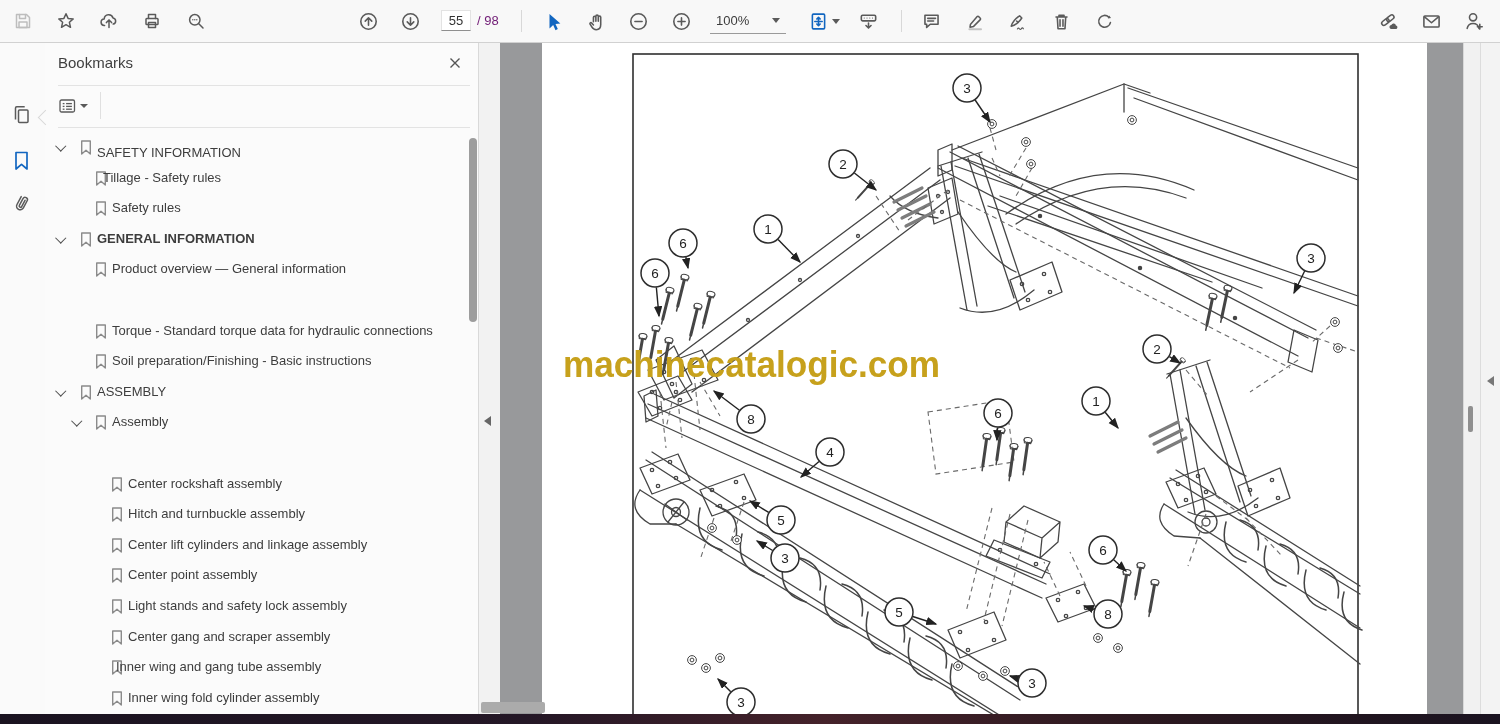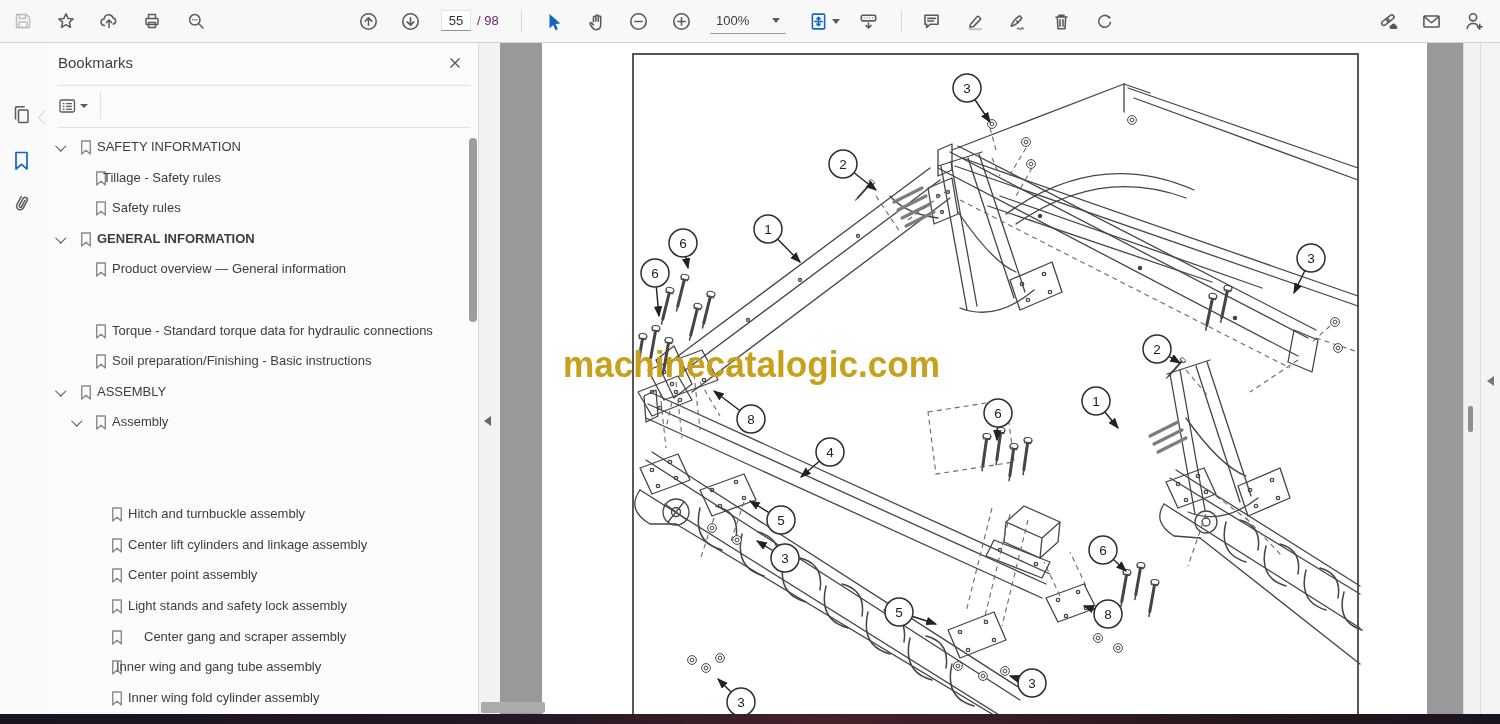--- a/index.html
+++ b/index.html
@@ -244,21 +244,21 @@
     <div class="caret" style="margin-left:3px;border-top-width:4px"></div>
   </div>
   <div id="opt-sep"></div>
   <div class="pdiv" style="top:85px"></div>
   <div id="bookmark-list">
       <div class="bm-row" style="top: 0px;">
         <div class="chev" style="left: 12px;"></div>
         <div class="bmicon" style="left: 35px;"><svg width="12" height="15" viewBox="0 0 12 15">
             <path d="M1.7,1 h8.6 v13 l-4.3,-3.7 L1.7,14 Z" fill="none" stroke="#8b8b8b" stroke-width="1.4" stroke-linejoin="round"></path>
           </svg></div>
-        <span class="bm-label" style="left: 52px;">SAFETY INFORMATION</span>
+        <span class="bm-label" style="left: 52px; margin-top: 6px;">SAFETY INFORMATION</span>
       </div>
       <div class="bm-row" style="top: 30.6px;">
         <div class="bmicon" style="left: 50px;"><svg width="12" height="15" viewBox="0 0 12 15">
             <path d="M1.7,1 h8.6 v13 l-4.3,-3.7 L1.7,14 Z" fill="none" stroke="#8b8b8b" stroke-width="1.4" stroke-linejoin="round"></path>
           </svg></div>
         <span class="bm-label" style="left: 58px;">Tillage - Safety rules</span>
       </div>
       <div class="bm-row" style="top: 61.2px;">
         <div class="bmicon" style="left: 50px;"><svg width="12" height="15" viewBox="0 0 12 15">
             <path d="M1.7,1 h8.6 v13 l-4.3,-3.7 L1.7,14 Z" fill="none" stroke="#8b8b8b" stroke-width="1.4" stroke-linejoin="round"></path>
@@ -297,20 +297,26 @@
           </svg></div>
         <span class="bm-label" style="left: 52px;">ASSEMBLY</span>
       </div>
       <div class="bm-row" style="top: 275.4px;">
         <div class="chev" style="left: 28px;"></div>
         <div class="bmicon" style="left: 50px;"><svg width="12" height="15" viewBox="0 0 12 15">
             <path d="M1.7,1 h8.6 v13 l-4.3,-3.7 L1.7,14 Z" fill="none" stroke="#8b8b8b" stroke-width="1.4" stroke-linejoin="round"></path>
           </svg></div>
         <span class="bm-label" style="left: 67px;">Assembly</span>
       </div>
+      <div class="bm-row" style="top: 336.6px;">
+        <div class="bmicon" style="left: 66px;"><svg width="12" height="15" viewBox="0 0 12 15">
+            <path d="M1.7,1 h8.6 v13 l-4.3,-3.7 L1.7,14 Z" fill="none" stroke="#8b8b8b" stroke-width="1.4" stroke-linejoin="round"></path>
+          </svg></div>
+        <span class="bm-label" style="left: 83px;">Center rockshaft assembly</span>
+      </div>
       <div class="bm-row" style="top: 367.2px;">
         <div class="bmicon" style="left: 66px;"><svg width="12" height="15" viewBox="0 0 12 15">
             <path d="M1.7,1 h8.6 v13 l-4.3,-3.7 L1.7,14 Z" fill="none" stroke="#8b8b8b" stroke-width="1.4" stroke-linejoin="round"></path>
           </svg></div>
         <span class="bm-label" style="left: 83px;">Hitch and turnbuckle assembly</span>
       </div>
       <div class="bm-row" style="top: 397.8px;">
         <div class="bmicon" style="left: 66px;"><svg width="12" height="15" viewBox="0 0 12 15">
             <path d="M1.7,1 h8.6 v13 l-4.3,-3.7 L1.7,14 Z" fill="none" stroke="#8b8b8b" stroke-width="1.4" stroke-linejoin="round"></path>
           </svg></div>
@@ -325,21 +331,21 @@
       <div class="bm-row" style="top: 459px;">
         <div class="bmicon" style="left: 66px;"><svg width="12" height="15" viewBox="0 0 12 15">
             <path d="M1.7,1 h8.6 v13 l-4.3,-3.7 L1.7,14 Z" fill="none" stroke="#8b8b8b" stroke-width="1.4" stroke-linejoin="round"></path>
           </svg></div>
         <span class="bm-label" style="left: 83px;">Light stands and safety lock assembly</span>
       </div>
       <div class="bm-row" style="top: 489.6px;">
         <div class="bmicon" style="left: 66px;"><svg width="12" height="15" viewBox="0 0 12 15">
             <path d="M1.7,1 h8.6 v13 l-4.3,-3.7 L1.7,14 Z" fill="none" stroke="#8b8b8b" stroke-width="1.4" stroke-linejoin="round"></path>
           </svg></div>
-        <span class="bm-label" style="left: 83px; margin-left: 16px;">Center gang and scraper assembly</span>
+        <span class="bm-label" style="left: 83px;">Center gang and scraper assembly</span>
       </div>
       <div class="bm-row" style="top: 520.2px;">
         <div class="bmicon" style="left: 66px;"><svg width="12" height="15" viewBox="0 0 12 15">
             <path d="M1.7,1 h8.6 v13 l-4.3,-3.7 L1.7,14 Z" fill="none" stroke="#8b8b8b" stroke-width="1.4" stroke-linejoin="round"></path>
           </svg></div>
         <span class="bm-label" style="left: 71px;">Inner wing and gang tube assembly</span>
       </div>
       <div class="bm-row" style="top: 550.8px;">
         <div class="bmicon" style="left: 66px;"><svg width="12" height="15" viewBox="0 0 12 15">
             <path d="M1.7,1 h8.6 v13 l-4.3,-3.7 L1.7,14 Z" fill="none" stroke="#8b8b8b" stroke-width="1.4" stroke-linejoin="round"></path>

